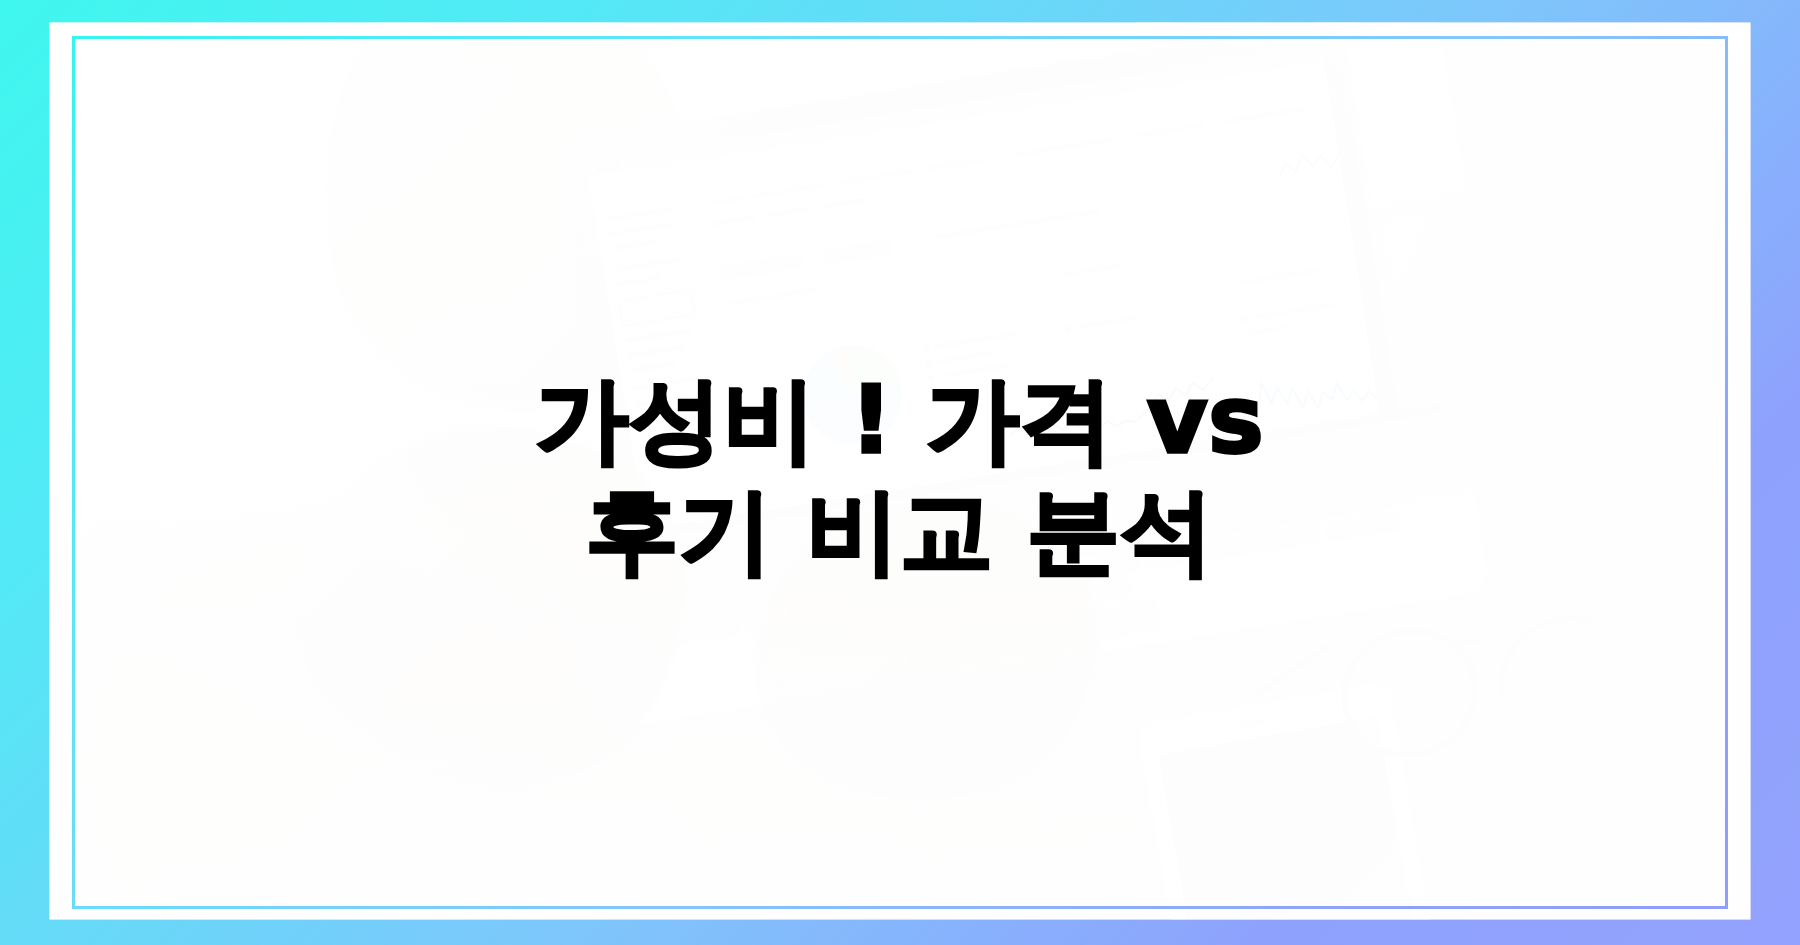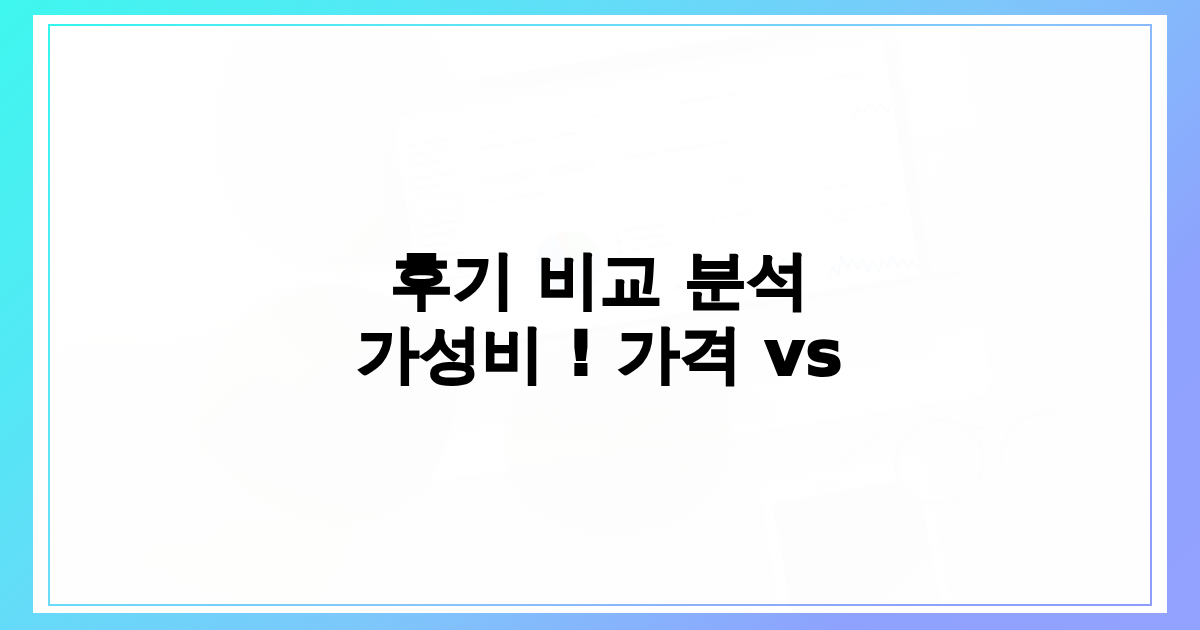--- a/index.html
+++ b/index.html
@@ -532,17 +532,17 @@
 
       <div class="wash"></div>
       <div class="wash2"></div>
     </div>
 
   </div>
 
   <div class="frame-line"></div>
 
   <div class="title-wrap">
+    <span class="title-line">가성비 ! 가격 vs</span>
     <span class="title-line">후기 비교 분석</span>
-    <span class="title-line">가성비 ! 가격 vs</span>
   </div>
 
 </div>
 
 </body></html>

